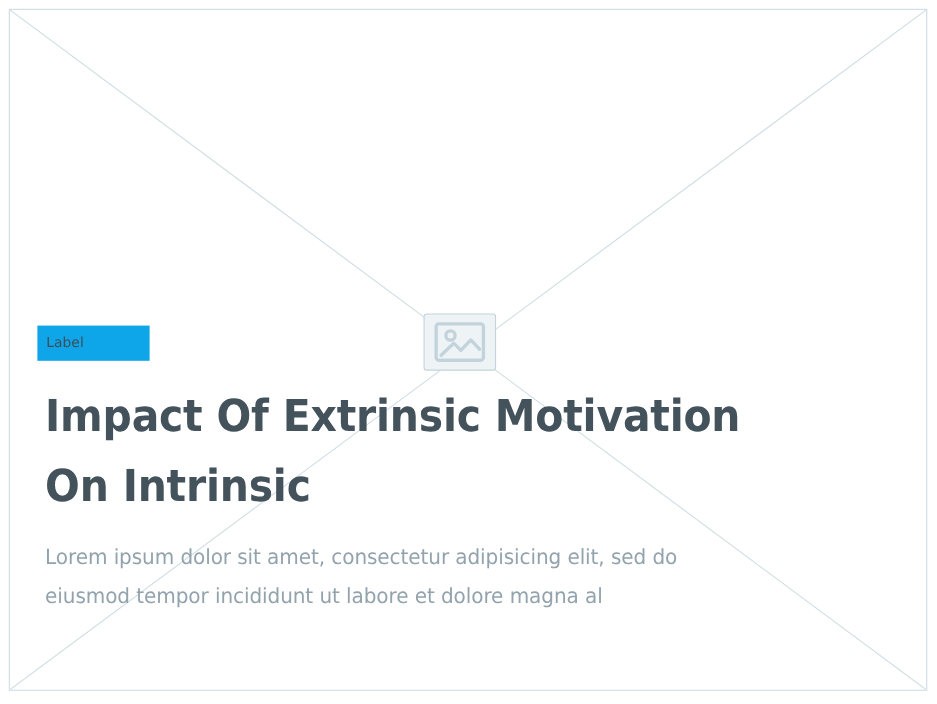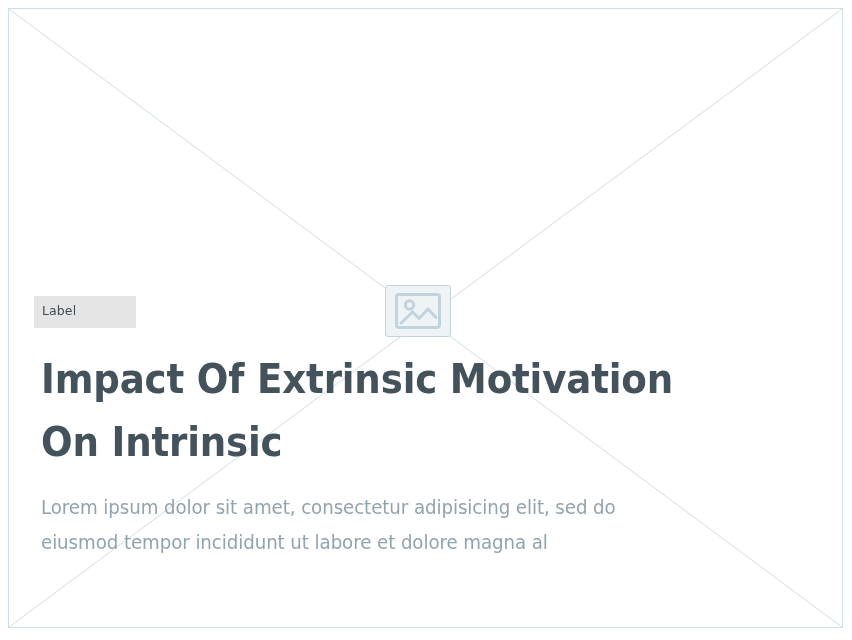--- a/index.html
+++ b/index.html
@@ -64,21 +64,21 @@
   #content {
     position: absolute;
     left: 34px;
     top: 296px;
     width: 700px;
     z-index: 2;
   }
 
   #label-badge {
     display: inline-block;
-    background: #e5e5e5;
+    background: #0ea5e9;
     color: #3f4d57;
     font-family: "DejaVu Sans", sans-serif;
     font-size: 12.5px;
     line-height: 1;
     padding: 9px 0 10px 8px;
     width: 94px;
     box-sizing: content-box;
     letter-spacing: 0.1px;
   }
 

